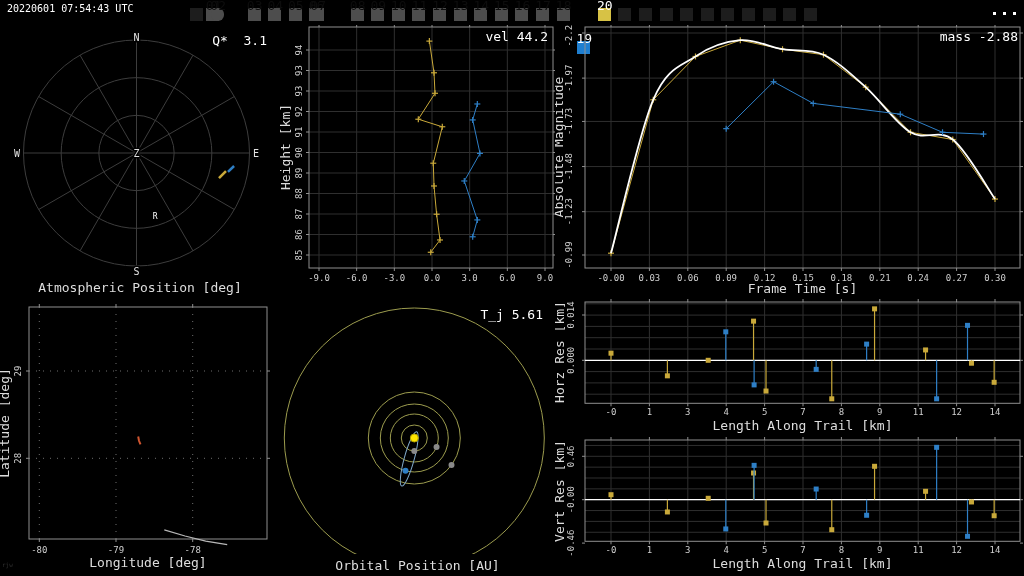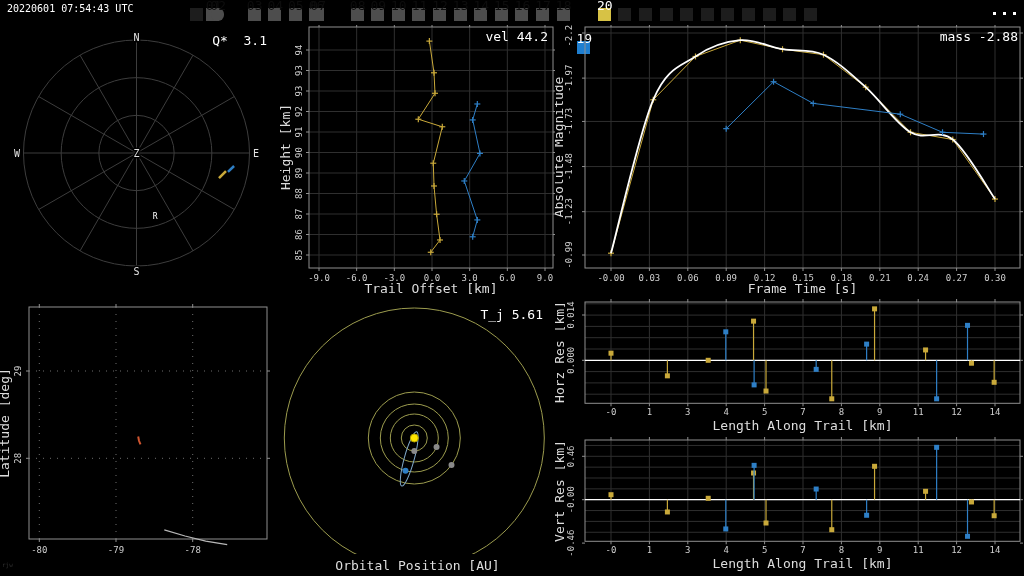--- a/index.html
+++ b/index.html
@@ -141,20 +141,21 @@
         <line x1="218.98766056685156" y1="153.2190086770342" x2="225.97806362927673" y2="146.04194241053955" stroke="#c9a93a" stroke-width="2.5"></line>
         <line x1="227.97246681621453" y1="146.94303721690304" x2="234.07085237996068" y2="141.01873125073217" stroke="#2e7fc6" stroke-width="2.5"></line>
         <text x="155.0401086199524" y="193.99388509038096" class="rlabel" text-anchor="middle">R</text>
         <text x="136.5" y="16" class="compass" text-anchor="middle">N</text>
         <text x="256" y="131.5" class="compass" text-anchor="middle">E</text>
         <text x="136.5" y="250" class="compass" text-anchor="middle">S</text>
         <text x="17" y="131.5" class="compass" text-anchor="middle">W</text>
         <text x="136.5" y="131.5" class="compass" text-anchor="middle">Z</text>
       </svg>
     <div class="ptitle" style="right:13px;top:8px">Q*  3.1</div>
+    <div class="axlabel-x" style="left:0;width:280px;top:255px">Atmospheric Position [deg]</div>
   </div>
 
   <div class="panel" id="p-trail" style="left:280px;top:25px;width:275px;height:275px">
     <svg id="svg-trail" width="275" height="275">
       <text class="axlabel-y" x="10" y="122" text-anchor="middle" transform="rotate(-90 10 122)">Height [km]</text>
     <g>
           <line x1="39" y1="2" x2="39" y2="243" class="grid"></line>
           <line x1="76.66666666666666" y1="2" x2="76.66666666666666" y2="243" class="grid"></line>
           <line x1="114.33333333333333" y1="2" x2="114.33333333333333" y2="243" class="grid"></line>
           <line x1="152" y1="2" x2="152" y2="243" class="grid"></line>
@@ -261,21 +262,20 @@
           <line x1="199.96222222222224" y1="125.41111111111127" x2="199.96222222222224" y2="131.41111111111127" stroke="#2e7fc6" stroke-width="1.2"></line>
           <line x1="181.26777777777778" y1="155.97222222222223" x2="187.26777777777778" y2="155.97222222222223" stroke="#2e7fc6" stroke-width="1.2"></line>
           <line x1="184.26777777777778" y1="152.97222222222223" x2="184.26777777777778" y2="158.97222222222223" stroke="#2e7fc6" stroke-width="1.2"></line>
           <line x1="194.32555555555552" y1="194.92222222222208" x2="200.32555555555552" y2="194.92222222222208" stroke="#2e7fc6" stroke-width="1.2"></line>
           <line x1="197.32555555555552" y1="191.92222222222208" x2="197.32555555555552" y2="197.92222222222208" stroke="#2e7fc6" stroke-width="1.2"></line>
           <line x1="189.68" y1="211.77777777777783" x2="195.68" y2="211.77777777777783" stroke="#2e7fc6" stroke-width="1.2"></line>
           <line x1="192.68" y1="208.77777777777783" x2="192.68" y2="214.77777777777783" stroke="#2e7fc6" stroke-width="1.2"></line>
         </g>
       </svg>
     <div class="ptitle" style="right:7px;top:4px">vel 44.2</div>
-    <div class="axlabel-x" style="left:29px;width:244px;top:256px">Trail Offset [km]</div>
   </div>
 
   <div class="panel" id="p-mag" style="left:555px;top:25px;width:469px;height:275px">
     <svg id="svg-mag" width="469" height="275">
       <text class="axlabel-y" x="8" y="122" text-anchor="middle" transform="rotate(-90 8 122)">Absolute Magnitude</text>
     <g>
           <line x1="56" y1="2" x2="56" y2="243" class="grid"></line>
           <line x1="94.4" y1="2" x2="94.4" y2="243" class="grid"></line>
           <line x1="132.8" y1="2" x2="132.8" y2="243" class="grid"></line>
           <line x1="171.20000000000002" y1="2" x2="171.20000000000002" y2="243" class="grid"></line>
@@ -411,20 +411,21 @@
           <line x1="267" y1="76" x2="270" y2="76" class="tickmark"></line>
         </g>
         <text x="39.3" y="258" class="tick" text-anchor="middle">-80</text>
         <text x="115.99999999999999" y="258" class="tick" text-anchor="middle">-79</text>
         <text x="192.7" y="258" class="tick" text-anchor="middle">-78</text>
         <text x="21" y="163.3" class="tick" text-anchor="middle" transform="rotate(-90 21 163.3)">28</text>
         <text x="21" y="76" class="tick" text-anchor="middle" transform="rotate(-90 21 76)">29</text>
         <polyline points="164.3,234.9 185.0,241.0 205.7,246.2 227.2,249.7" fill="none" stroke="#b8b8b8" stroke-width="1.2"></polyline>
         <polyline points="138.2,141.5 139.0,145.8 140.5,149.3" fill="none" stroke="#d0552f" stroke-width="2"></polyline>
       </svg>
+    <div class="axlabel-x" style="left:29px;width:238px;top:260px">Longitude [deg]</div>
     <div id="watermark">rjw</div>
   </div>
 
   <div class="panel" id="p-orbit" style="left:280px;top:295px;width:275px;height:281px">
     <svg id="svg-orbit" width="275" height="281">
         <defs>
           <clipPath id="oclip">
             <rect x="0" y="0" width="275" height="259"></rect>
           </clipPath>
         </defs>

